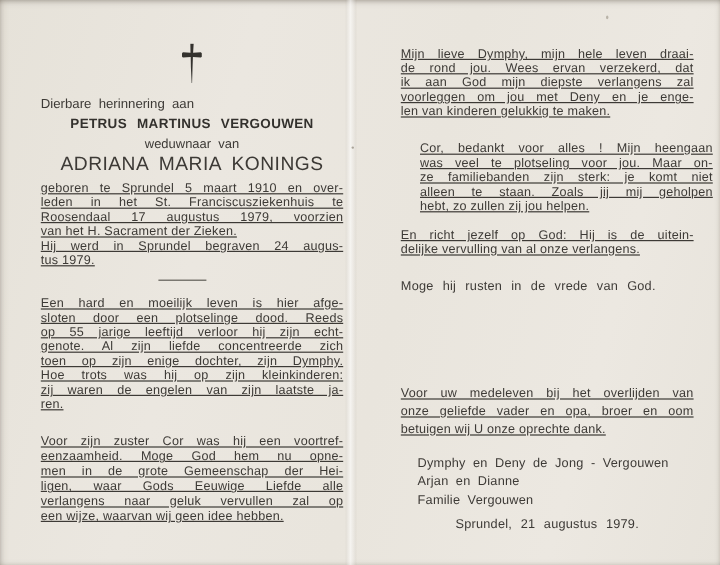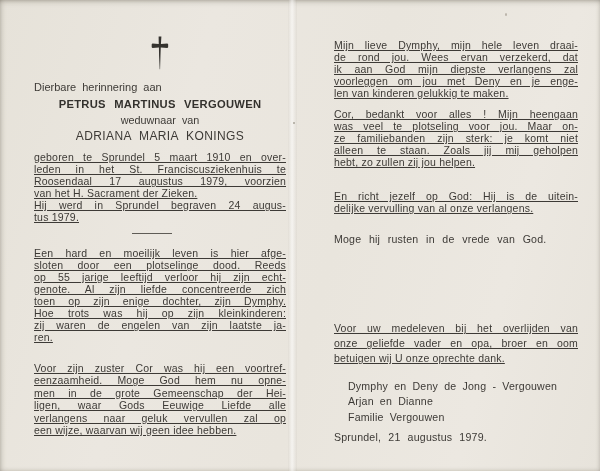--- a/index.html
+++ b/index.html
@@ -27,34 +27,34 @@
   .right-col { left: 334px; width: 244px; }
 
   .para { font-size: 10.5px; line-height: 12px; letter-spacing: 0.2px; }
   .para .tline { text-align: justify; text-align-last: justify; text-decoration: underline; }
   .para .tline.no-just { text-align-last: left; }
 
   .cross-wrap { top: 36px; text-align: center; }
   .intro    { top: 81px;  text-align: left; font-size: 11px;   word-spacing: 3px; }
   .name     { top: 98px;  text-align: center; font-size: 11.2px; font-weight: bold; letter-spacing: 0.3px; word-spacing: 5px; color: #33312d; }
   .relation { top: 114px; text-align: center; font-size: 10.8px; word-spacing: 3px; }
-  .spouse   { top: 129px; text-align: center; font-size: 12px; letter-spacing: 0.4px; word-spacing: 4px; }
+  .spouse   { top: 129px; text-align: center; font-size: 16px; letter-spacing: 0.4px; word-spacing: 4px; }
 
   .p-life { top: 151px; }
   .divider { top: 233px; left: 132px; width: 40px; height: 1px; background: #5f5c56; }
   .p-mem1 { top: 247px; }
   .p-mem2 { top: 362px; line-height: 12.4px; }
 
   .p-dym  { top: 39px; }
-  .p-cor  { top: 108px; }
+  .p-cor  { top: 118px; margin-left: 16px; }
   .p-god  { top: 190px; }
   .rest   { top: 233px; font-size: 10.6px; word-spacing: 4.5px; letter-spacing: 0.2px; }
   .p-thanks { top: 321px; line-height: 15px; }
   .sig    { top: 379px; left: 348px; width: 230px; font-size: 10.6px; line-height: 15.3px; word-spacing: 3px; letter-spacing: 0.2px; }
-  .dateline { top: 431px; font-size: 10.6px; word-spacing: 4px; letter-spacing: 0.2px; }
+  .dateline { top: 431px; font-size: 10.6px; word-spacing: 4px; letter-spacing: 0.2px; text-align: center; }
 
   .speck { position: absolute; border-radius: 50%; pointer-events: none; }
   .speck1 { left: 293px; top: 122px; width: 2px; height: 2px; background: #aaa49a; }
   .speck2 { left: 505px; top: 13px;  width: 2px; height: 3px; background: #b9b3a8; }
 </style>
 </head>
 <body>
 
 <div class="card">
 

